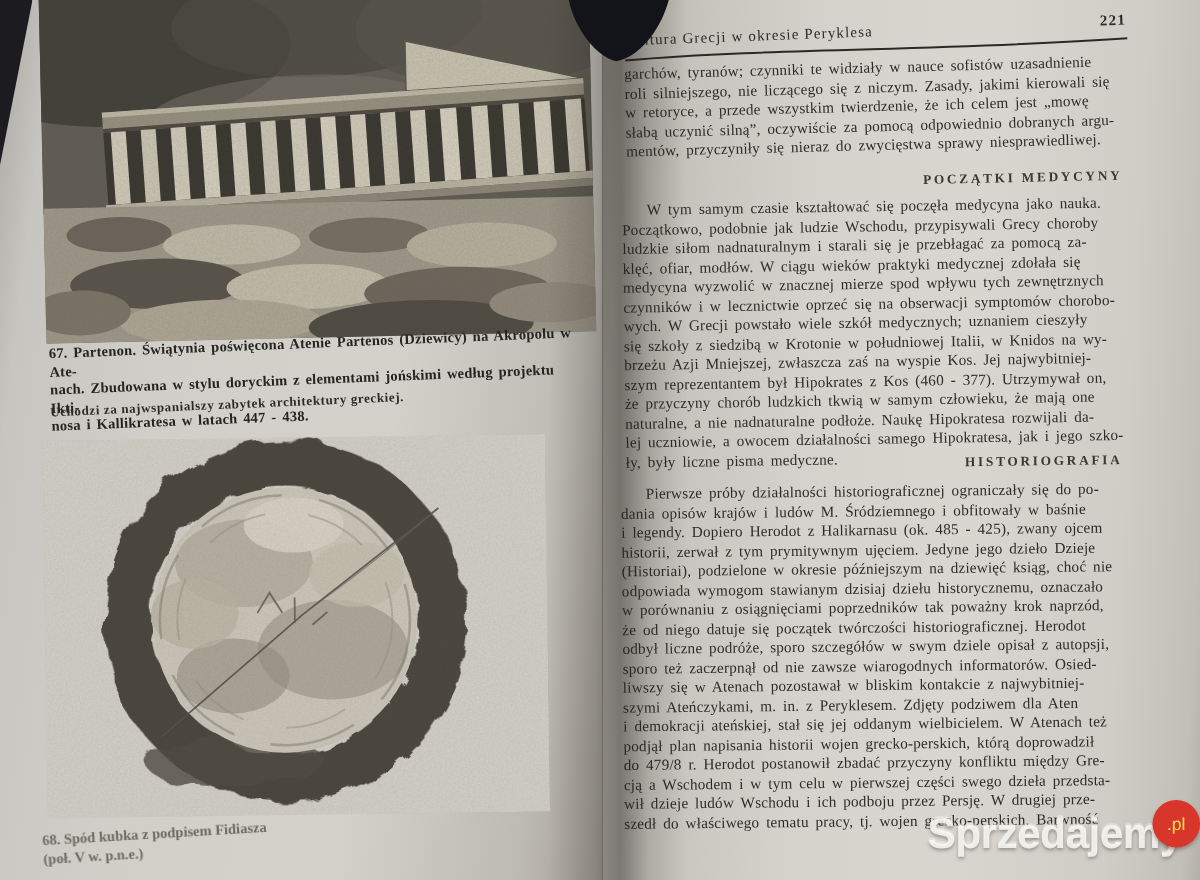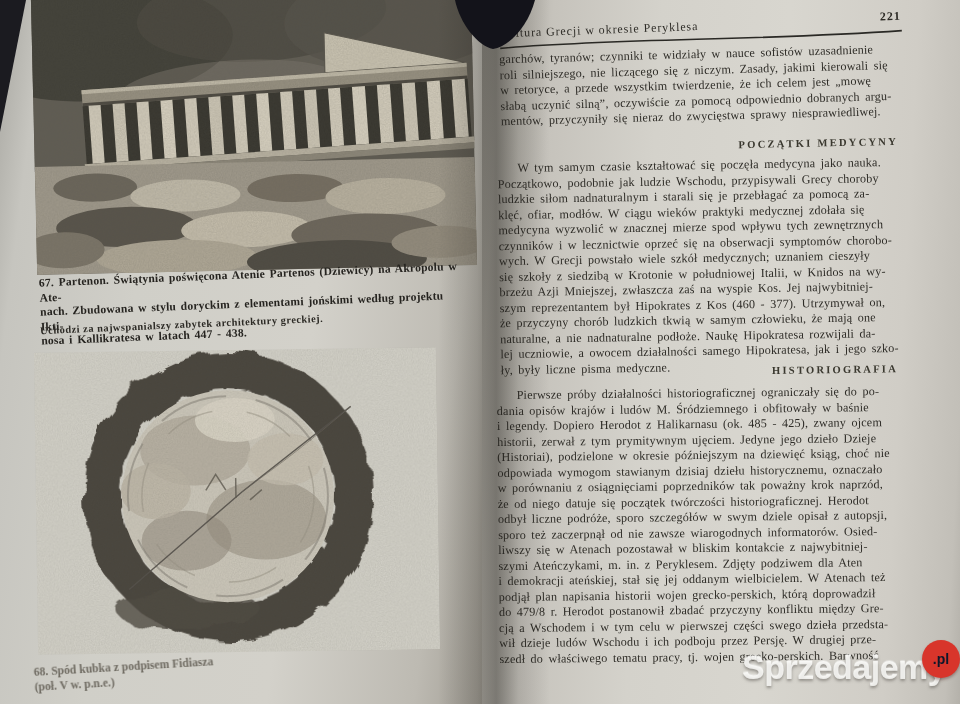--- a/index.html
+++ b/index.html
@@ -51,21 +51,21 @@
 
   
   .watermark{position:absolute;left:742px;top:648px;width:214px;height:56px;
     font-family:"Liberation Sans",sans-serif;pointer-events:none;}
   .wm-text{font-size:34px;font-weight:bold;letter-spacing:-.5px;
     color:rgba(253,253,250,.82);
     text-shadow:0 2px 3px rgba(92,90,84,.55),0 -1px 1px rgba(255,255,255,.5);}
   .wm-badge{position:absolute;right:-4px;top:-8px;width:38px;height:38px;border-radius:50%;
     background:#d8352b;box-shadow:0 2px 3px rgba(80,40,36,.4);
     display:flex;align-items:center;justify-content:center;}
-  .wm-badge span{color:#0f172a;font-weight:bold;font-size:14px;letter-spacing:0;}
+  .wm-badge span{color:#fde047;font-weight:normal;font-size:14px;letter-spacing:0;}
 </style>
 </head>
 <body>
 
 <div class="scene">
 
   <div class="left-page"></div>
   <div class="right-page"></div>
 
   <svg class="fig-parthenon" width="440" height="276" viewBox="0 0 440 276">

